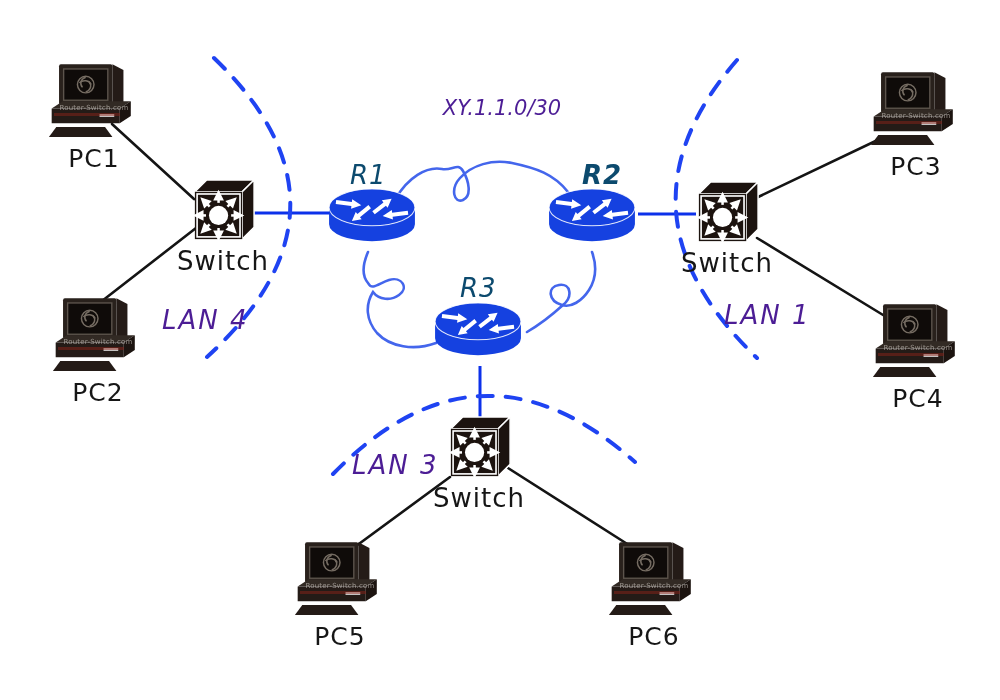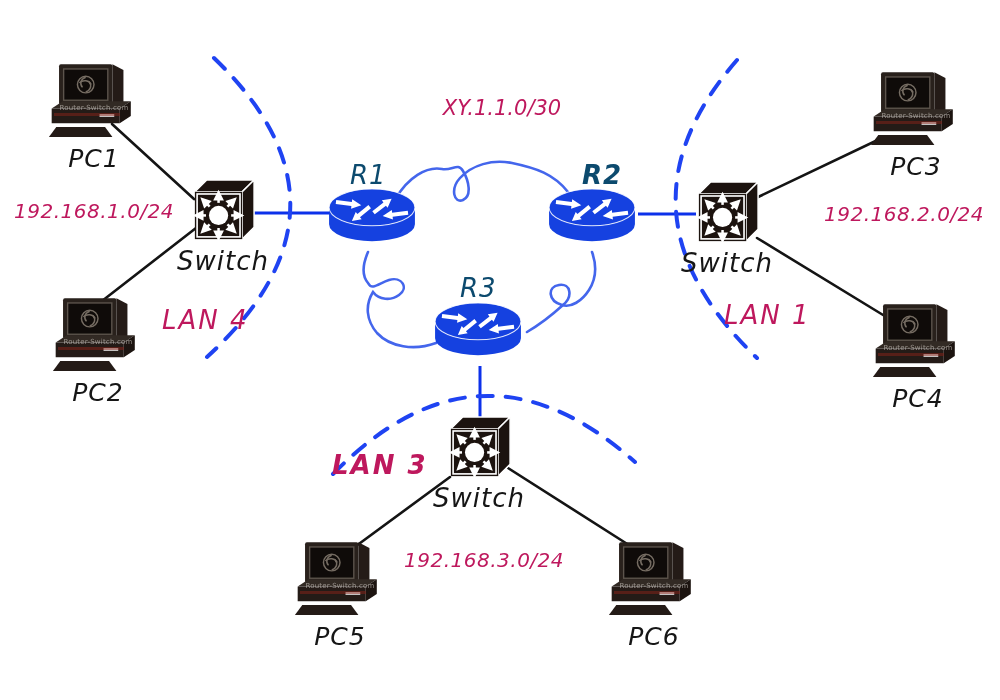--- a/index.html
+++ b/index.html
@@ -1,24 +1,24 @@
 <!DOCTYPE html>
 <html><head>
 <meta charset="utf-8">
 <style>
   html,body{margin:0;padding:0;background:#fff;}
   #stage{position:relative;width:1000px;height:700px;background:#ffffff;overflow:hidden;
          font-family:"DejaVu Sans",sans-serif;}
   #wires{position:absolute;left:0;top:0;width:1000px;height:700px;}
   .node{position:absolute;display:flex;flex-direction:column;align-items:center;}
   .node svg.icon{display:block;}
-  .dev-label{font-style:italic;color:#161616;font-size:26px;letter-spacing:1px;
+  .dev-label{color:#161616;font-size:26px;letter-spacing:1px;
              margin-top:-2px;white-space:nowrap;text-align:center;}
   .pc .dev-label{font-size:25px;}
-  .blue-label{position:absolute;color:#be185d;font-style:italic;white-space:nowrap;}
+  .blue-label{position:absolute;color:#4c1d95;font-style:italic;white-space:nowrap;}
   .subnet{font-size:20px;letter-spacing:0.5px;}
   .lan-name{font-size:26px;letter-spacing:2px;}
   .wan-subnet{font-size:21px;text-align:center;}
   .wan-name{font-size:33px;letter-spacing:2px;text-align:center;}
   .r-label{position:absolute;color:#0c4a6e;font-style:italic;font-size:26px;
            letter-spacing:1px;white-space:nowrap;}
   .pcwrap{position:relative;width:92px;height:86px;}
   .wm{position:absolute;left:0;top:44px;width:100%;text-align:center;font-size:7px;
       font-style:normal;color:rgba(235,230,222,0.55);letter-spacing:0.2px;pointer-events:none;}
   .wm-bar{position:absolute;left:6px;top:53px;width:66px;height:3px;
@@ -234,21 +234,18 @@
           <use href="#sym-pc"></use>
         </svg>
       <div class="wm">Router-Switch.com</div>
       <div class="wm-bar"></div>
     </div>
     <div class="dev-label">PC6</div>
   </div>
 
   <div class="blue-label wan-subnet" style="left:432px;top:96px;width:140px;">XY.1.1.0/30</div>
 
-  <div class="blue-label subnet" style="left:14px;top:199px;">192.168.1.0/24</div>
-  <div class="blue-label subnet" style="left:824px;top:202px;">192.168.2.0/24</div>
-  <div class="blue-label subnet" style="left:404px;top:548px;">192.168.3.0/24</div>
 
   <div class="blue-label lan-name" style="left:162px;top:305px;">LAN 4</div>
   <div class="blue-label lan-name" style="left:724px;top:300px;">LAN 1</div>
-  <div class="blue-label lan-name" style="left:332px;top:450px;font-weight:bold;">LAN 3</div>
+  <div class="blue-label lan-name" style="left:352px;top:450px;">LAN 3</div>
 
 </div>
 
 </body></html>

